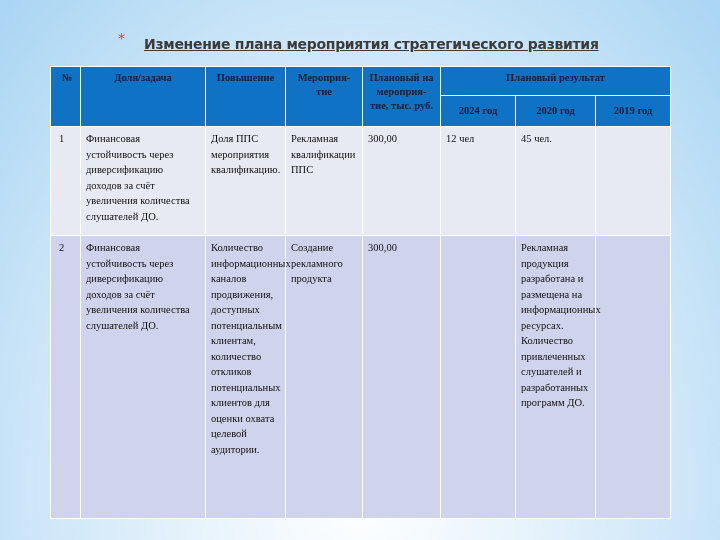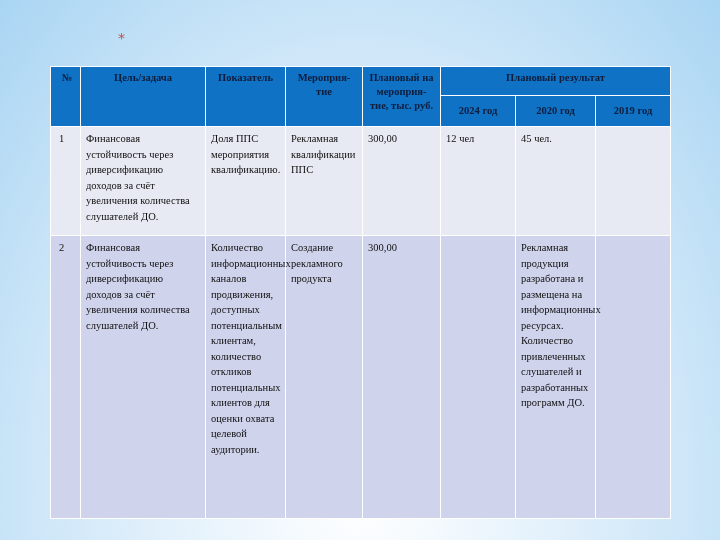--- a/index.html
+++ b/index.html
@@ -35,38 +35,39 @@
     }
     .r1 td { background: #e8eaf3; color: #111; height: 100px; }
     .r2 td { background: #d0d3ec; color: #111; height: 274px; }
     .c-num { text-align: left; padding-left: 8px !important; }
   </style>
 </head>
 <body>
 
 <div class="title-wrap">
   <span class="bullet">*</span>
+  <span class="title">Изменение плана мероприятия стратегического развития</span>
 </div>
 
 <table class="plan">
   <colgroup>
     <col style="width:30px">
       <col style="width:125px">
       <col style="width:80px">
       <col style="width:77px">
     <col style="width:78px">
       <col style="width:75px">
       <col style="width:80px">
       <col style="width:75px">
   </colgroup>
   <thead>
     <tr>
       <th rowspan="2" class="c-num">№</th>
-      <th rowspan="2">Цель/задача</th>
-      <th rowspan="2">Показатель</th>
+      <th rowspan="2">Доля/задача</th>
+      <th rowspan="2">Повышение</th>
       <th rowspan="2">Мероприя-тие</th>
       <th rowspan="2">Плановый на мероприя-тие, тыс. руб.</th>
       <th colspan="3" style="height:20px">Плановый результат</th>
     </tr>
     <tr>
       <th style="height:22px; vertical-align:middle">2024 год</th>
       <th style="vertical-align:middle">2020 год</th>
       <th style="vertical-align:middle">2019 год</th>
     </tr>
   </thead>

